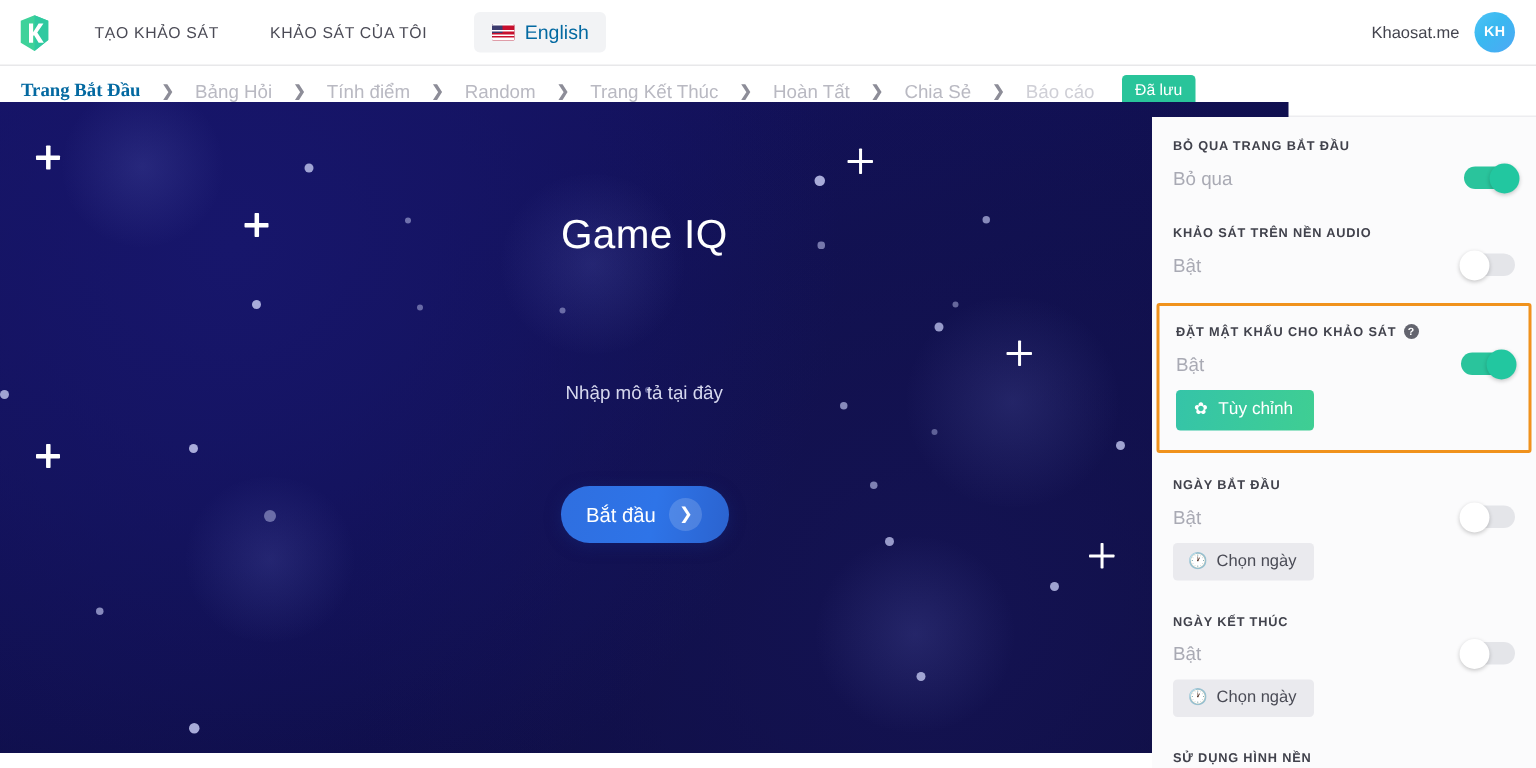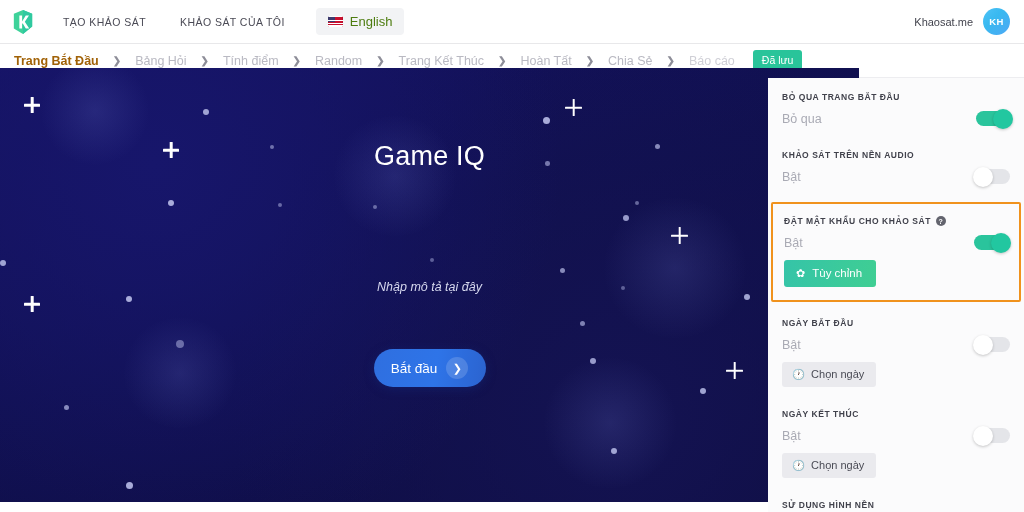--- a/index.html
+++ b/index.html
@@ -24,21 +24,21 @@
   .topnav-item {
     font-size: 10.5px; letter-spacing: .45px; color: #4a4a55;
     padding: 0 17px; text-transform: uppercase; white-space: nowrap;
     cursor: pointer;
   }
   .lang-btn {
     margin-left: 14px;
     background: #f2f3f5; border-radius: 4px;
     height: 27px; padding: 0 12px;
     display: flex; align-items: center; gap: 7px;
-    font-size: 13px; color: #4d7c0f; cursor: pointer;
+    font-size: 13px; color: #0369a1; cursor: pointer;
   }
   .flag {
     width: 15px; height: 11px; border-radius: 1px; position: relative; overflow: hidden;
     background: #c8102e; flex: none;
     box-shadow: inset 0 0 0 .5px rgba(0,0,0,.15);
   }
   .flag i { position: absolute; left: 0; right: 0; height: 1.3px; background: #fff; }
   .flag i:nth-child(1){ top:1.6px } .flag i:nth-child(2){ top:4.2px }
   .flag i:nth-child(3){ top:6.8px } .flag i:nth-child(4){ top:9.4px }
   .flag b { position: absolute; left:0; top:0; width:7px; height:6px; background:#3c3b6e; }
@@ -57,21 +57,21 @@
 
   
   .crumbbar {
     position: absolute; top: 44px; left: 0; width: 1024px; height: 34px;
     background: #fff; border-bottom: 1px solid #ededf0;
     display: flex; align-items: center; padding-left: 14px;
   }
   .crumb {
     font-size: 12.5px; color: #b9b9c2; white-space: nowrap; cursor: pointer;
   }
-  .crumb.active { color: #a16207; font-weight: bold; }
+  .crumb.active { color: #0369a1; font-weight: bold; font-family: Liberation Serif, serif; }
   .crumb.dim { color: #cfcfd6; }
   .sep {
     color: #8d8d98; font-size: 10px; padding: 0 14px; font-weight: bold; user-select: none;
   }
   .saved-badge {
     margin-left: 18px;
     background: #29c49a; color: #fff; font-size: 10.5px;
     border-radius: 3px; padding: 4px 9px 5px; white-space: nowrap;
   }
   .more-btn {
@@ -104,21 +104,21 @@
   .plus::after  { top: 50%; left: 0; height: 2.6px; width: 100%; transform: translateY(-50%); }
 
   .survey-center {
     position: absolute; left: 0; right: 0; top: 0; bottom: 0;
     display: flex; flex-direction: column; align-items: center;
   }
   .survey-title {
     margin-top: 73px; color: #ffffff; font-size: 27px; letter-spacing: .2px;
   }
   .survey-desc {
-    margin-top: 108px; color: #d6d8ee; font-size: 12.5px; font-style: italic;
+    margin-top: 83px; color: #d6d8ee; font-size: 12.5px;
   }
   .start-btn {
     margin-top: 55px;
     width: 112px; height: 38px; border-radius: 19px;
     background: linear-gradient(100deg, #2f6fe0 0%, #2e74e8 55%, #2b63cf 100%);
     display: flex; align-items: center; justify-content: center; gap: 9px;
     color: #fff; font-size: 13.5px; cursor: pointer;
     box-shadow: 0 2px 10px rgba(20,40,120,.5);
   }
   .start-chev {

